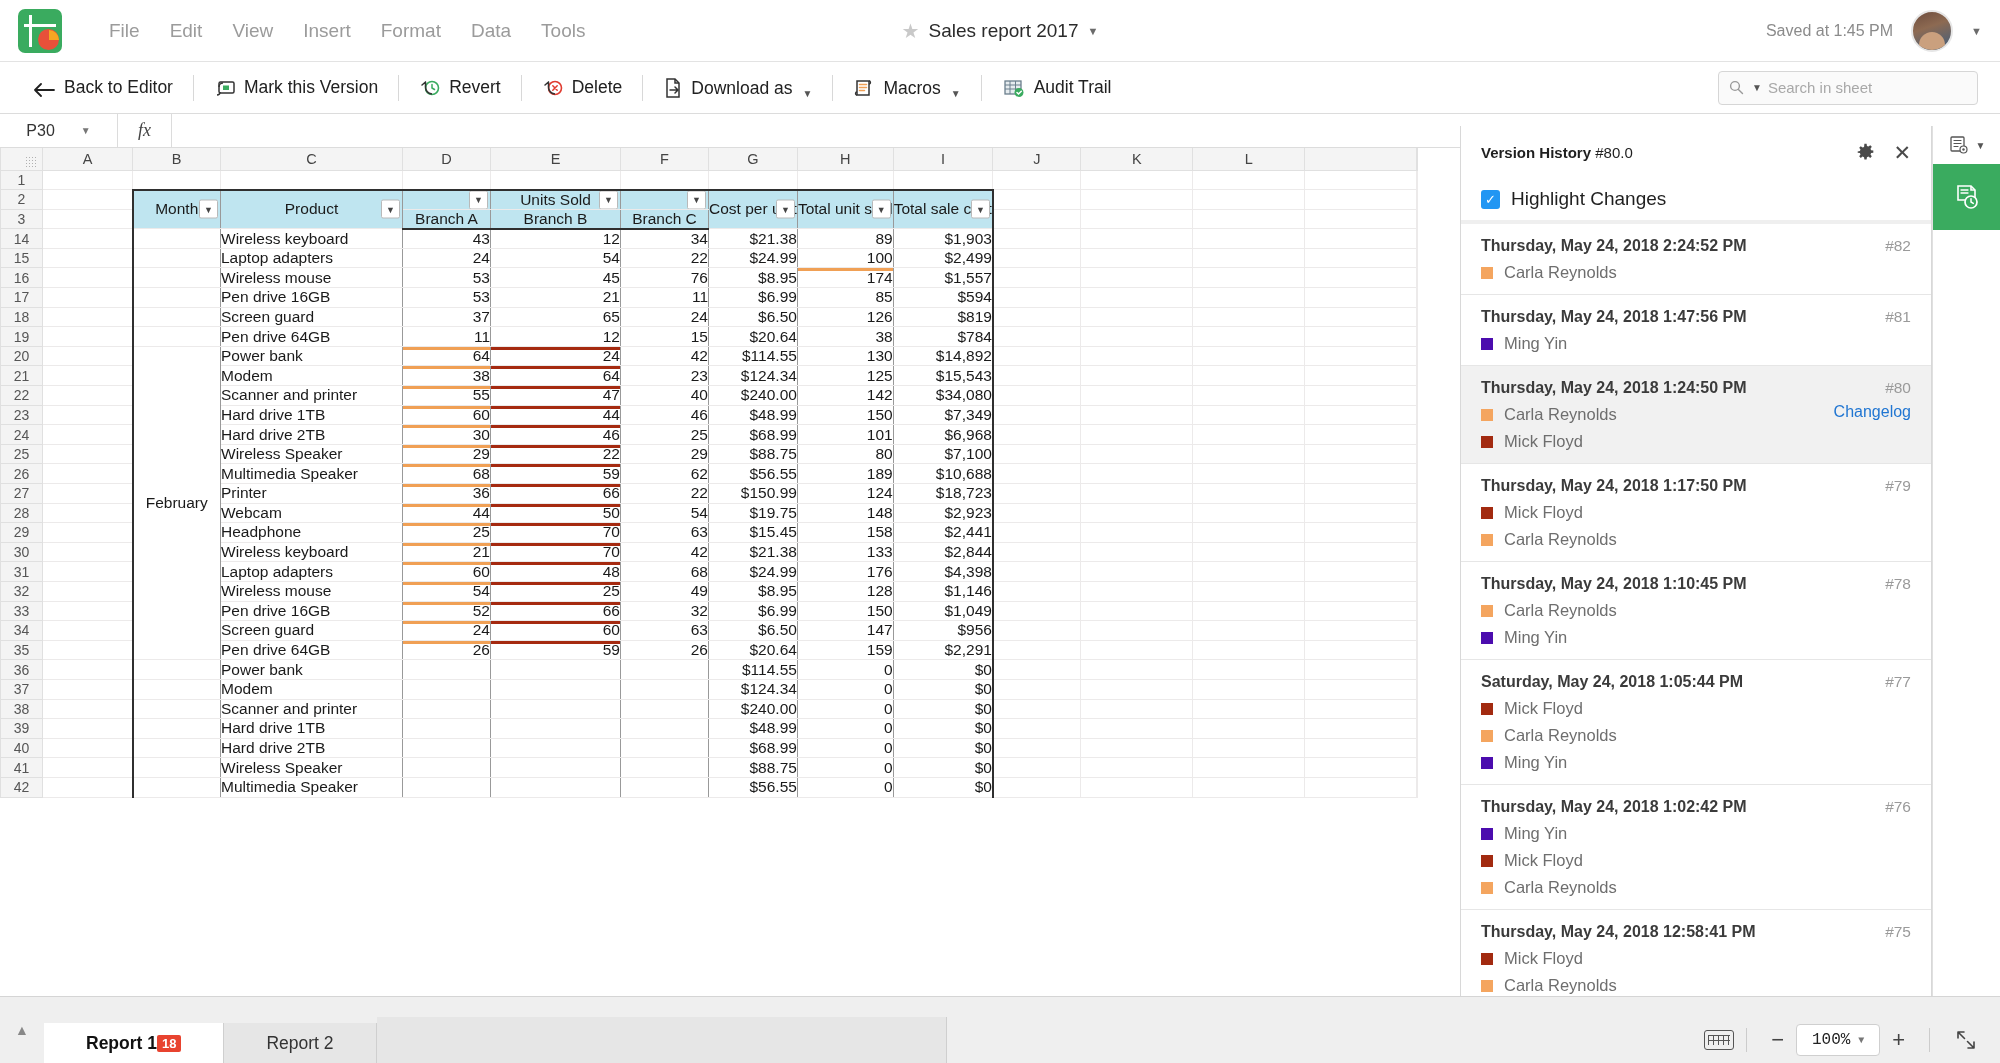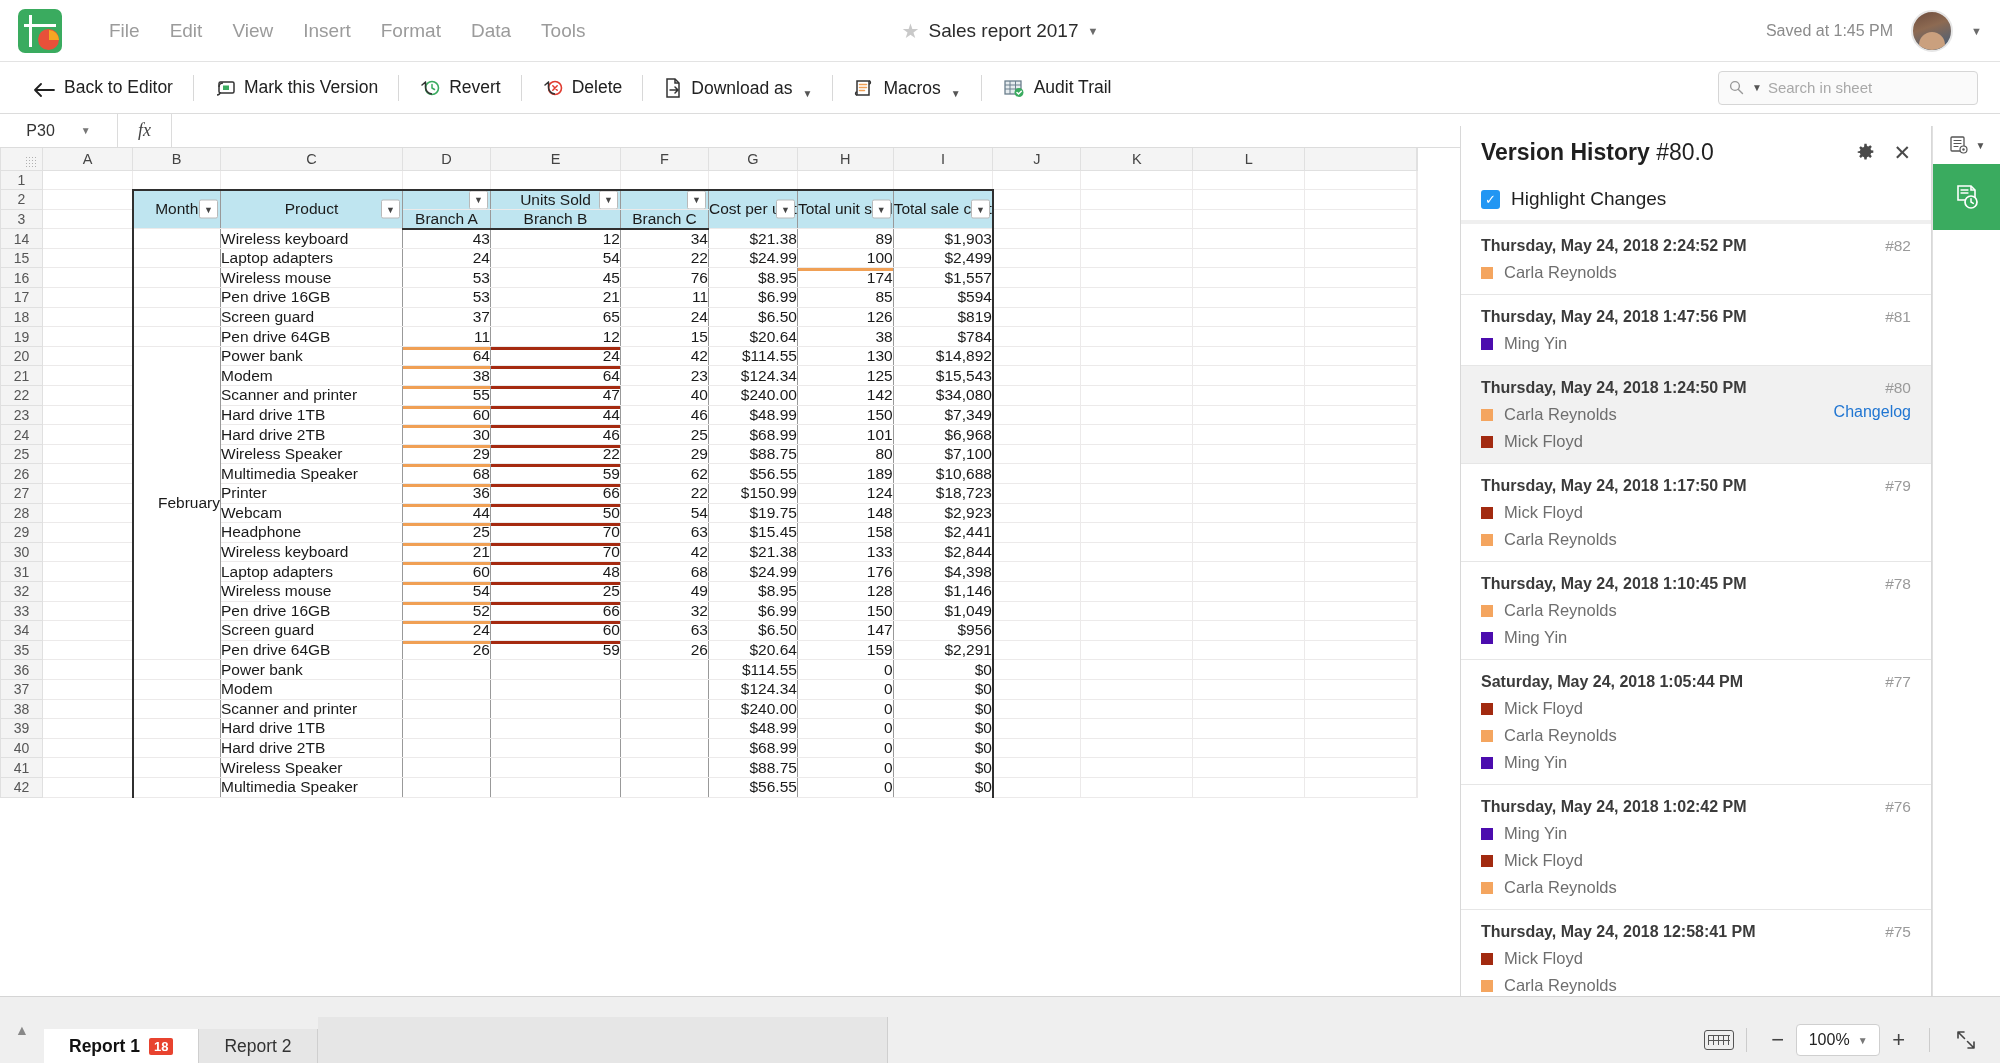--- a/index.html
+++ b/index.html
@@ -137,21 +137,21 @@
   }
   td.cell {
     border-right: 1px solid #eceaea; border-bottom: 1px solid #eceaea;
     height: 19.6px; font-size: 15.5px; color: #1a1a1a;
     font-family: "Liberation Sans", sans-serif;
     padding: 0 4px; white-space: nowrap; overflow: hidden;
   }
   td.empty-col { border-right: 1px solid #eceaea; border-bottom: 1px solid #eceaea; }
   .num { text-align: right; }
   .txt { text-align: left; }
-  .ctr { text-align: right; }
+  .ctr { text-align: center; }
 
   
   .blk-l  { border-left: 2px solid #2f2f2f !important; }
   .blk-r  { border-right: 2px solid #2f2f2f !important; }
   .blk-t  { border-top: 2px solid #2f2f2f !important; }
   .blk-b  { border-bottom: 2px solid #2f2f2f !important; }
   .thin-r { border-right: 1px solid #999 !important; }
 
   
   .hdrcell {
@@ -177,21 +177,21 @@
     position: absolute; right: 68px; top: 126px;
     width: 472px; height: 870px;
     background: #fff; border-left: 1px solid #d8d8d8;
     border-right: 1px solid #d8d8d8;
     display: flex; flex-direction: column; overflow: hidden;
   }
   .vh-head {
     height: 52px; display: flex; align-items: center; padding: 0 20px;
     background: #fff;
   }
-  .vh-title { font-size: 23px; font-weight: bold; color: #1f1f1f; }
+  .vh-title { font-size: 15px; font-weight: bold; color: #1f1f1f; }
   .vh-title .ver { font-weight: 400; color: #1f1f1f; }
   .vh-head-icons { margin-left: auto; display: flex; align-items: center; gap: 18px; }
   .gear-icon { font-size: 19px; color: #4a4a4a; cursor: pointer; }
   .close-icon { font-size: 21px; color: #4a4a4a; cursor: pointer; line-height: 1; }
 
   .vh-hl-row {
     height: 46px; display: flex; align-items: center; padding: 0 20px; gap: 11px;
     border-bottom: 4px solid #efefef;
   }
   .chk {
@@ -238,22 +238,22 @@
     position: absolute; left: 0; bottom: 0; width: 2000px; height: 67px;
     background: #efefef; border-top: 1px solid #d5d5d5;
     display: flex; align-items: flex-end;
   }
   .sheet-nav {
     width: 44px; height: 100%; display: flex; align-items: center;
     justify-content: center; color: #888; font-size: 14px;
   }
   .tabs { display: flex; align-items: flex-end; height: 100%; }
   .tab {
-    height: 34px; display: flex; align-items: center; gap: 9px;
-    padding: 0 25px; font-size: 17.5px; color: #333;
+    height: 40px; display: flex; align-items: center; gap: 0;
+    padding: 0 42px; font-size: 17.5px; color: #333;
     background: #e6e6e6; border-right: 1px solid #cfcfcf; cursor: pointer;
   }
   .tab.active { background: #fff; font-weight: bold; color: #111; }
   .tab-badge {
     background: #e8432f; color: #fff; font-size: 13px; font-weight: bold;
     padding: 1px 5px; border-radius: 2px; min-width: 22px; text-align: center;
   }
   .tabs-filler { width: 570px; height: 46px; background: #e6e6e6; border-right: 1px solid #cfcfcf; }
   .bottom-right {
     margin-left: auto; height: 46px; display: flex; align-items: center;
@@ -267,21 +267,21 @@
   .kbd-icon::after {
     content: ""; position: absolute; left: 3px; top: 4px; right: 3px; bottom: 4px;
     background-image: linear-gradient(to right, #555 1.5px, transparent 1.5px),
                       linear-gradient(to bottom, #555 1.5px, transparent 1.5px);
     background-size: 5px 5px;
   }
   .zoom-minus, .zoom-plus { font-size: 22px; color: #444; cursor: pointer; padding: 0 12px; }
   .zoom-val {
     width: 84px; height: 32px; border: 1px solid #cfcfcf; border-radius: 4px;
     background: #fff; display: flex; align-items: center; justify-content: center;
-    gap: 8px; font-size: 16px; color: #222; cursor: pointer;
+    gap: 8px; font-size: 16px; color: #222; cursor: pointer; font-family: Liberation Mono, monospace;
   }
   .zoom-val .zc { font-size: 10px; color: #777; }
   .expand-icon { font-size: 18px; color: #444; cursor: pointer; padding: 0 14px; }
 
   svg { display: block; }
 </style>
 </head>
 <body>
 
 <div class="topbar">

